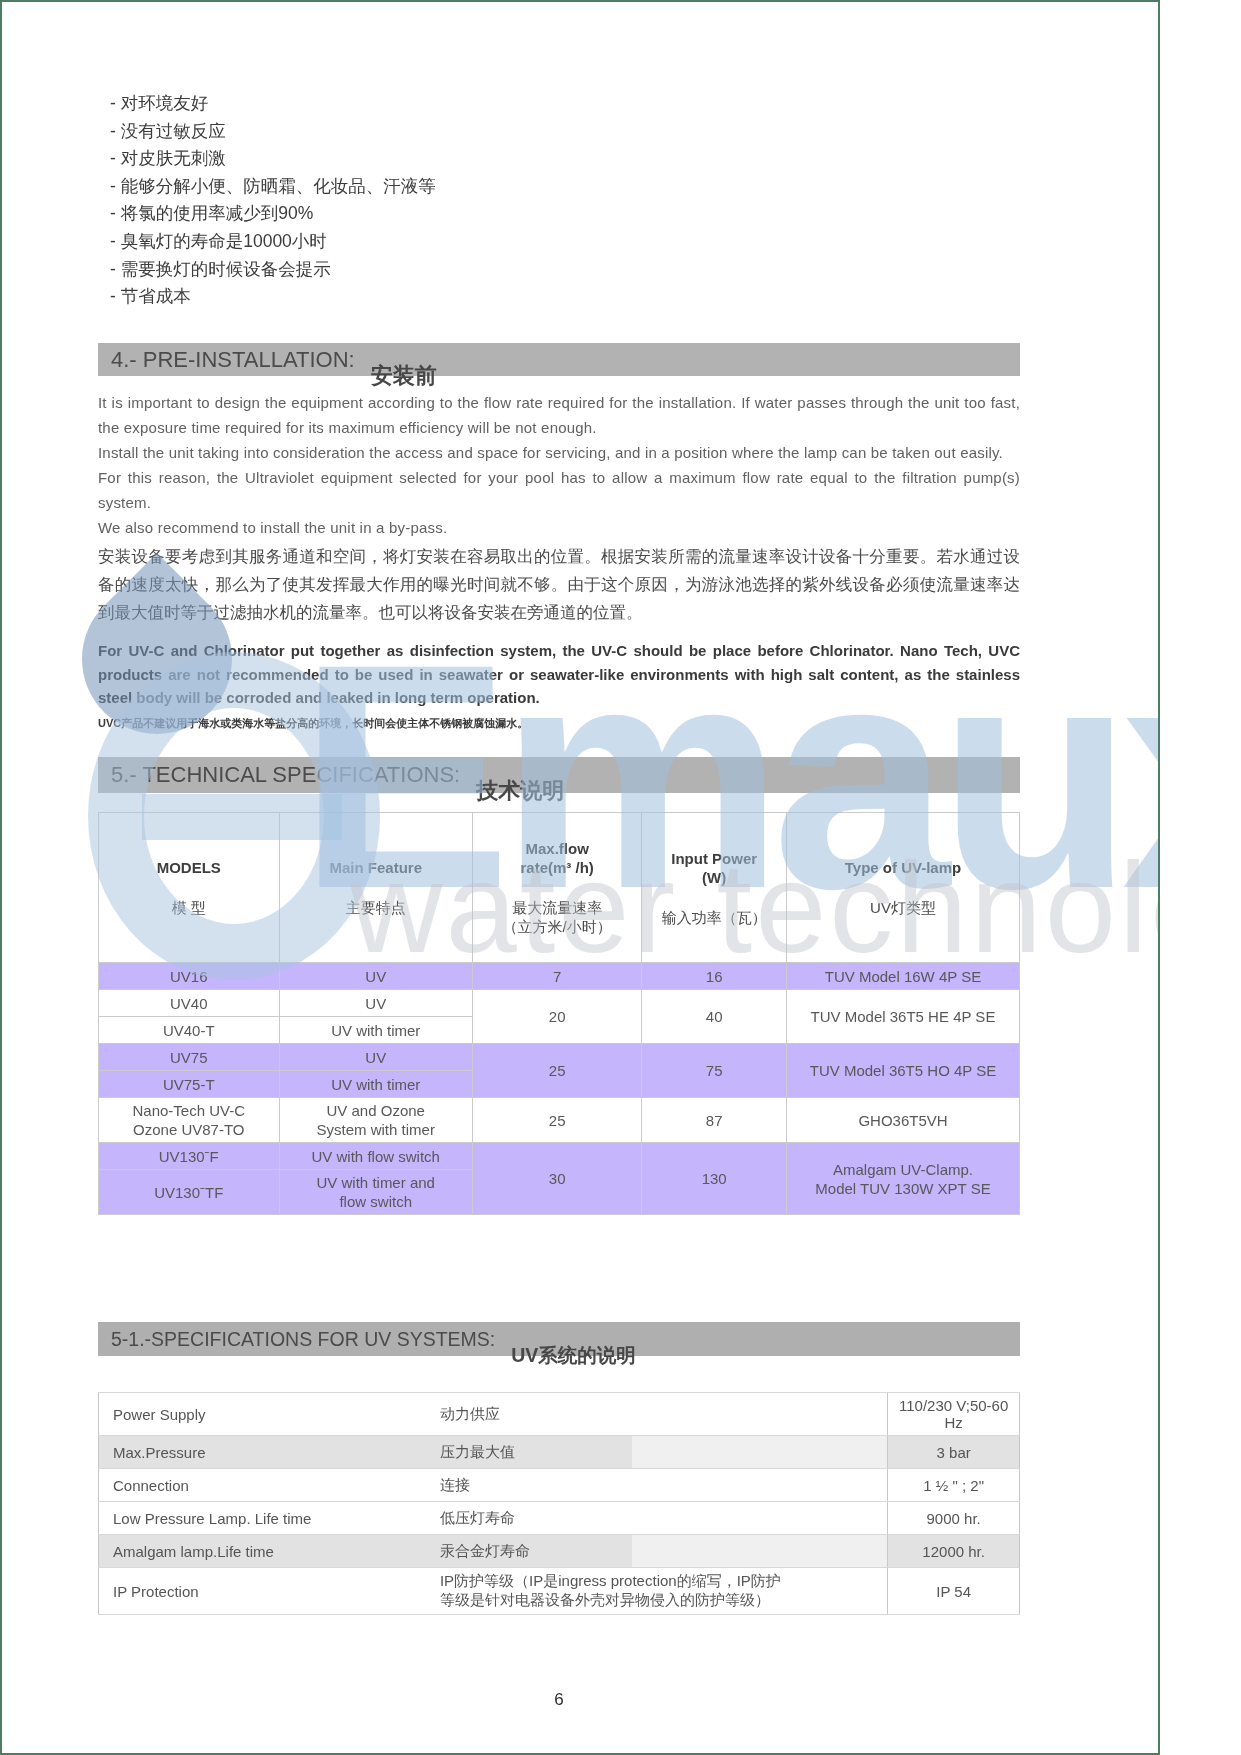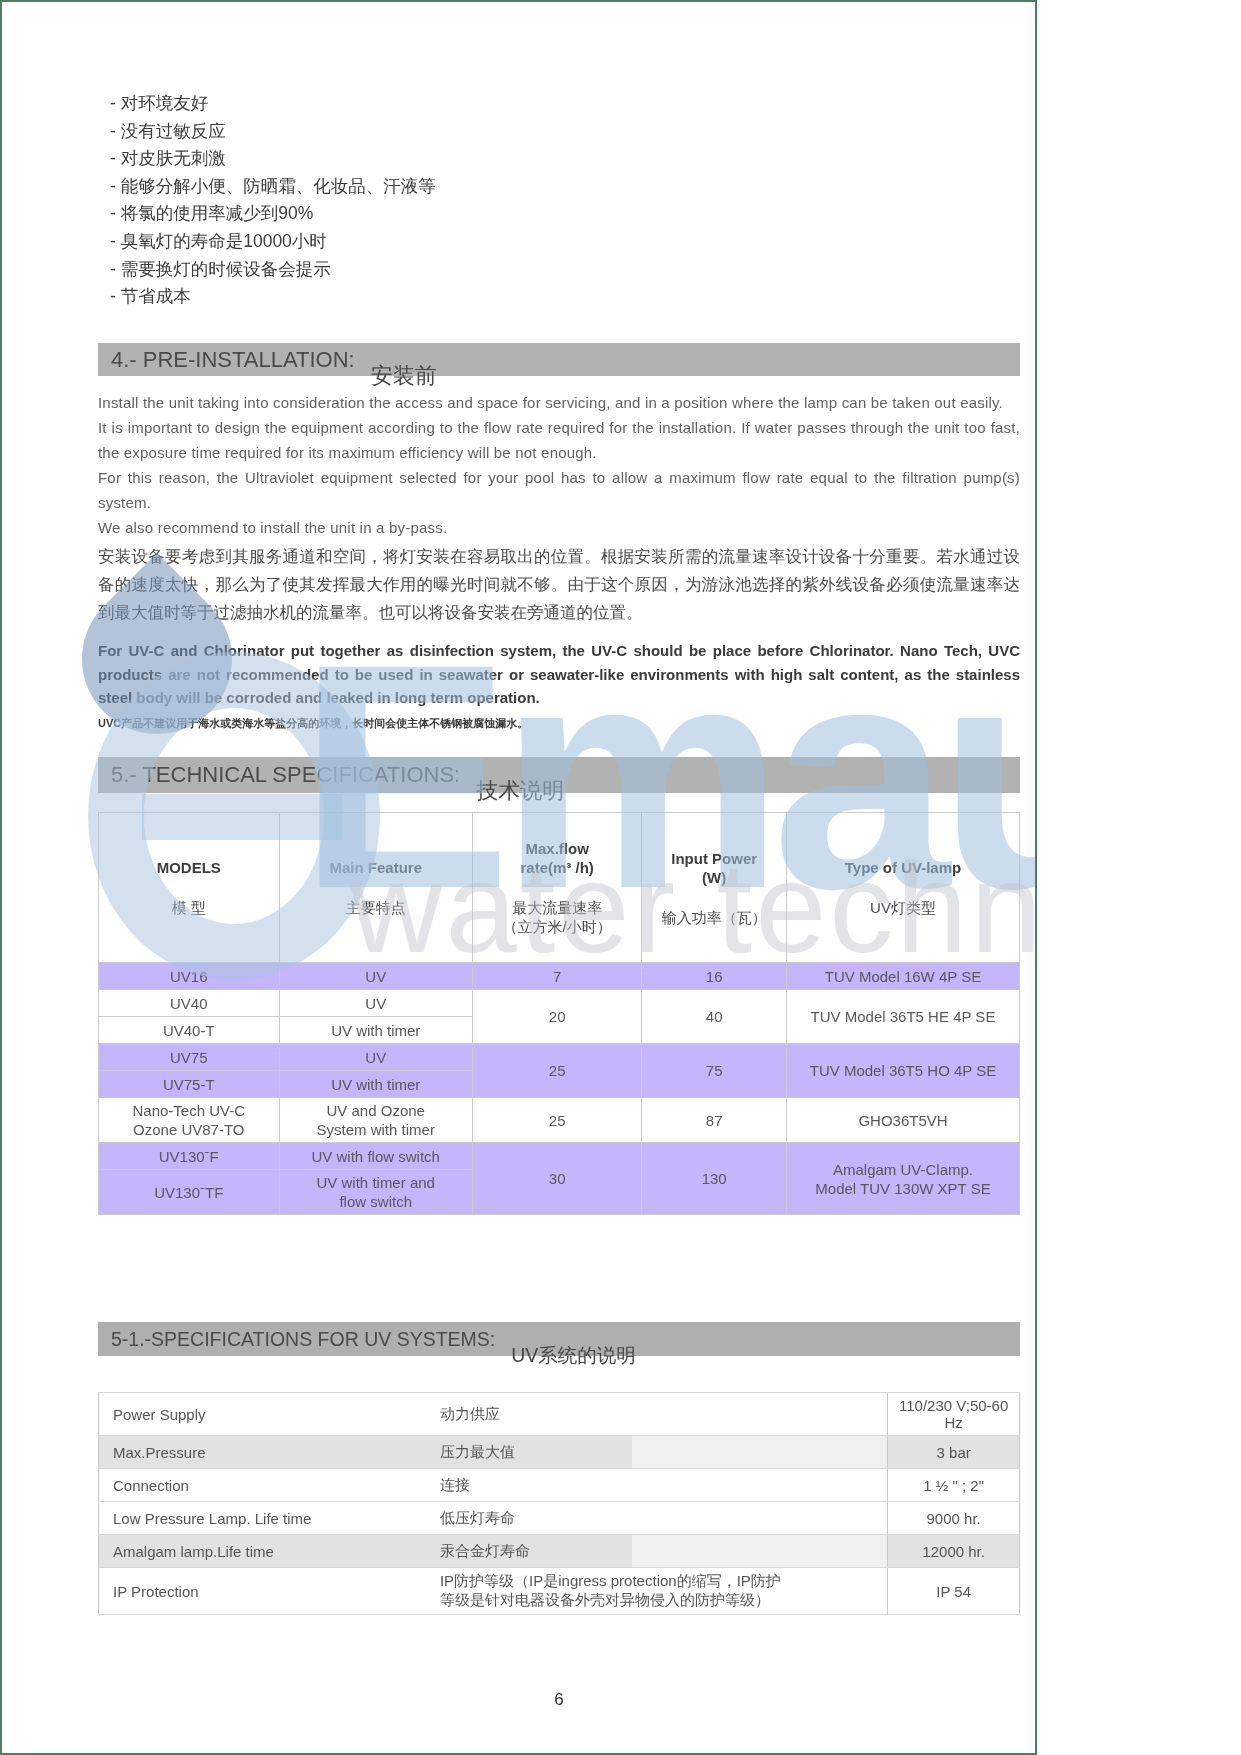--- a/index.html
+++ b/index.html
@@ -1,17 +1,17 @@
 <!DOCTYPE html>
 <html><head>
 <meta charset="utf-8">
 <style>
   html,body{margin:0;padding:0;background:#fff;}
   .page{
-    position:relative;width:1037px;height:1755px;background:#fff;
+    position:relative;width:1160px;height:1755px;background:#fff;
     border:2px solid #4f7d63;box-sizing:border-box;overflow:hidden;
     font-family:"Liberation Sans","DejaVu Sans",sans-serif;color:#444;padding-left:24px;
   }
   
   .watermark{position:absolute;inset:0;z-index:30;pointer-events:none;}
   .wm-drop{position:absolute;left:80px;top:582px;width:150px;height:150px;
     background:rgba(118,148,184,0.55);border-radius:0 50% 50% 50%;transform:rotate(45deg);}
   .wm-ring{position:absolute;left:86px;top:650px;width:292px;height:328px;
     border:56px solid rgba(168,196,224,0.5);border-radius:50%;box-sizing:border-box;}
   .wm-ring-bar{position:absolute;left:140px;top:792px;width:200px;height:46px;
@@ -21,21 +21,21 @@
   .wm-tag{position:absolute;left:348px;top:832px;font-size:128px;letter-spacing:3px;
     color:rgba(192,196,202,0.45);white-space:nowrap;}
   
   .benefits{position:absolute;left:108px;top:88px;font-size:17.5px;line-height:27.6px;color:#3c3c3c;}
   
   .section-bar{position:absolute;left:96px;width:922px;background:#b2b2b2;color:#4b4b4b;
     display:flex;align-items:center;padding-left:13px;box-sizing:border-box;z-index:2;}
   .bar-4{top:341px;height:33px;font-size:22px;}
   .bar-5{top:755px;height:36px;font-size:22px;background:rgba(171,171,171,0.92);}
   .bar-51{top:1320px;height:34px;font-size:19.5px;background:rgba(171,171,171,0.95);}
-  .bar-zh{margin-left:16px;font-weight:normal;color:#474747;margin-top:32px;}
+  .bar-zh{margin-left:16px;font-weight:bold;color:#474747;margin-top:32px;}
   
   .sec4-text{position:absolute;left:96px;top:388px;width:922px;z-index:1;}
   .sec4-text p{margin:0;text-align:justify;}
   .p-en{font-size:15px;line-height:25px;color:#616161;letter-spacing:0.2px;}
   .p-zh{font-size:16.5px;line-height:28px;color:#4a4a4a;margin-top:2px !important;}
   .p-warn-en{font-size:15px;line-height:23.5px;font-weight:bold;color:#3a3a3a;margin-top:13px !important;}
   .p-warn-zh{font-size:11px;line-height:23px;font-weight:bold;color:#3a3a3a;margin-top:2px !important;}
   
   .tbl1-wrap{position:absolute;left:96px;top:810px;width:922px;z-index:1;}
   table{border-collapse:collapse;width:100%;table-layout:fixed;}
@@ -76,22 +76,22 @@
       <div class="b-item">- 节省成本</div>
     </div>
 
   <div class="section-bar bar-4">
     <span>4.- PRE-INSTALLATION:</span>
     <span class="bar-zh">安装前</span>
   </div>
 
   <div class="sec4-text">
     <div>
+        <p class="p-en">It is important to design the equipment according to the flow rate required for the installation. If water passes through the unit too fast, the exposure time required for its maximum efficiency will be not enough.</p>
         <p class="p-en">Install the unit taking into consideration the access and space for servicing, and in a position where the lamp can be taken out easily.</p>
-        <p class="p-en">It is important to design the equipment according to the flow rate required for the installation. If water passes through the unit too fast, the exposure time required for its maximum efficiency will be not enough.</p>
         <p class="p-en">For this reason, the Ultraviolet equipment selected for your pool has to allow a maximum flow rate equal to the filtration pump(s) system.</p>
         <p class="p-en">We also recommend to install the unit in a by-pass.</p>
       </div>
     <p class="p-zh">安装设备要考虑到其服务通道和空间，将灯安装在容易取出的位置。根据安装所需的流量速率设计设备十分重要。若水通过设备的速度太快，那么为了使其发挥最大作用的曝光时间就不够。由于这个原因，为游泳池选择的紫外线设备必须使流量速率达到最大值时等于过滤抽水机的流量率。也可以将设备安装在旁通道的位置。</p>
     <p class="p-warn-en">For UV-C and Chlorinator put together as disinfection system, the UV-C should be place before Chlorinator. Nano Tech, UVC products are not recommended to be used in seawater or seawater-like environments with high salt content, as the stainless steel body will be corroded and leaked in long term operation.</p>
     <p class="p-warn-zh">UVC产品不建议用于海水或类海水等盐分高的环境，长时间会使主体不锈钢被腐蚀漏水。</p>
   </div>
 
   <div class="section-bar bar-5">
     <span>5.- TECHNICAL SPECIFICATIONS:</span>

